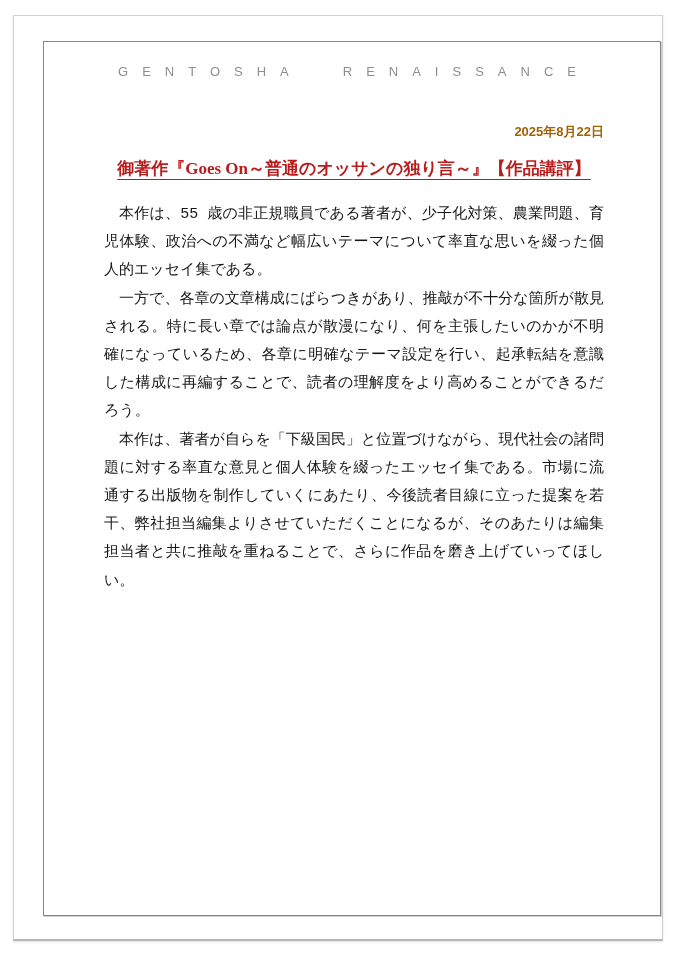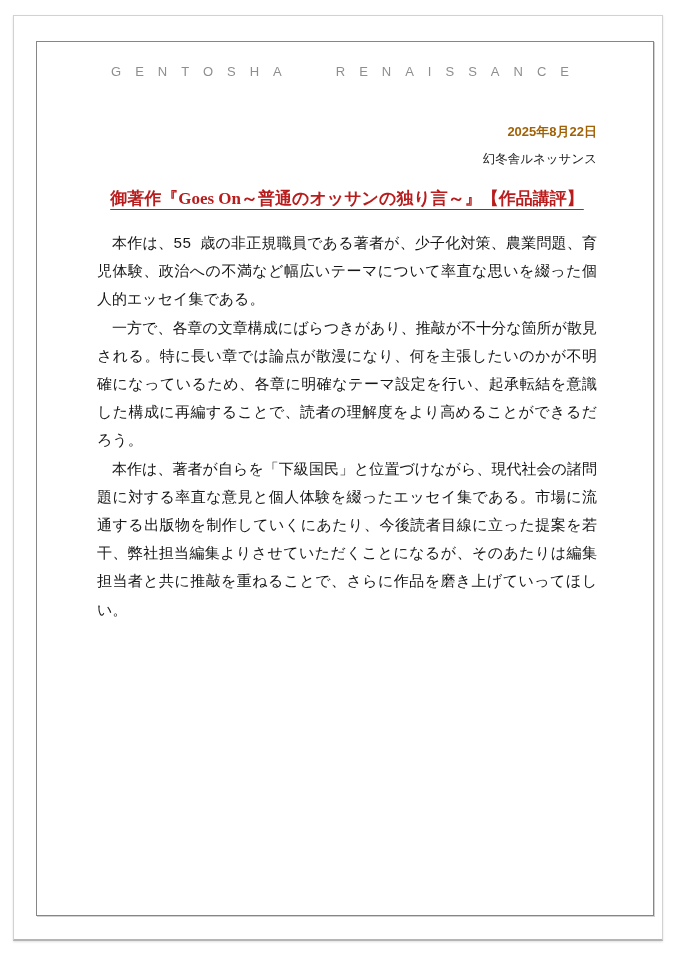--- a/index.html
+++ b/index.html
@@ -14,21 +14,21 @@
     position: absolute;
     left: 13px; top: 15px;
     width: 650px; height: 926px;
     background: #ffffff;
     border: 1px solid #d2d2d2;
     border-bottom: 2px solid #b5b5b5;
     box-shadow: 0 1px 2px rgba(0,0,0,0.12);
   }
   .frame {
     position: absolute;
-    left: 22px; top: 25px;
+    left: 29px; top: 25px;
     width: 618px; height: 875px;
     border: 1px solid #868686;
     box-shadow: 1px 1px 0 rgba(0,0,0,0.18);
     background: #ffffff;
   }
   .content {
     position: absolute;
     left: 0; top: 0; right: 0; bottom: 0;
     padding: 22px 56px 0 60px;
   }
@@ -91,21 +91,20 @@
     <div class="content">
 
       <div class="letterhead">
         <span>GENTOSHA</span><span class="word2">RENAISSANCE</span>
       </div>
 
       <div class="date-line">2025年8月22日</div>
 
 
       <div class="sender">
-        <div>幻冬舎ルネッサンス</div>
       </div>
 
       <div class="doc-title">御著作『Goes On～普通のオッサンの独り言～』【作品講評】</div>
 
       <div class="body-text">
         <p>本作は、55 歳の非正規職員である著者が、少子化対策、農業問題、育児体験、政治への不満など幅広いテーマについて率直な思いを綴った個人的エッセイ集である。</p>
         <p>一方で、各章の文章構成にばらつきがあり、推敲が不十分な箇所が散見される。特に長い章では論点が散漫になり、何を主張したいのかが不明確になっているため、各章に明確なテーマ設定を行い、起承転結を意識した構成に再編することで、読者の理解度をより高めることができるだろう。</p>
         <p>本作は、著者が自らを「下級国民」と位置づけながら、現代社会の諸問題に対する率直な意見と個人体験を綴ったエッセイ集である。市場に流通する出版物を制作していくにあたり、今後読者目線に立った提案を若干、弊社担当編集よりさせていただくことになるが、そのあたりは編集担当者と共に推敲を重ねることで、さらに作品を磨き上げていってほしい。</p>
 
       </div>

